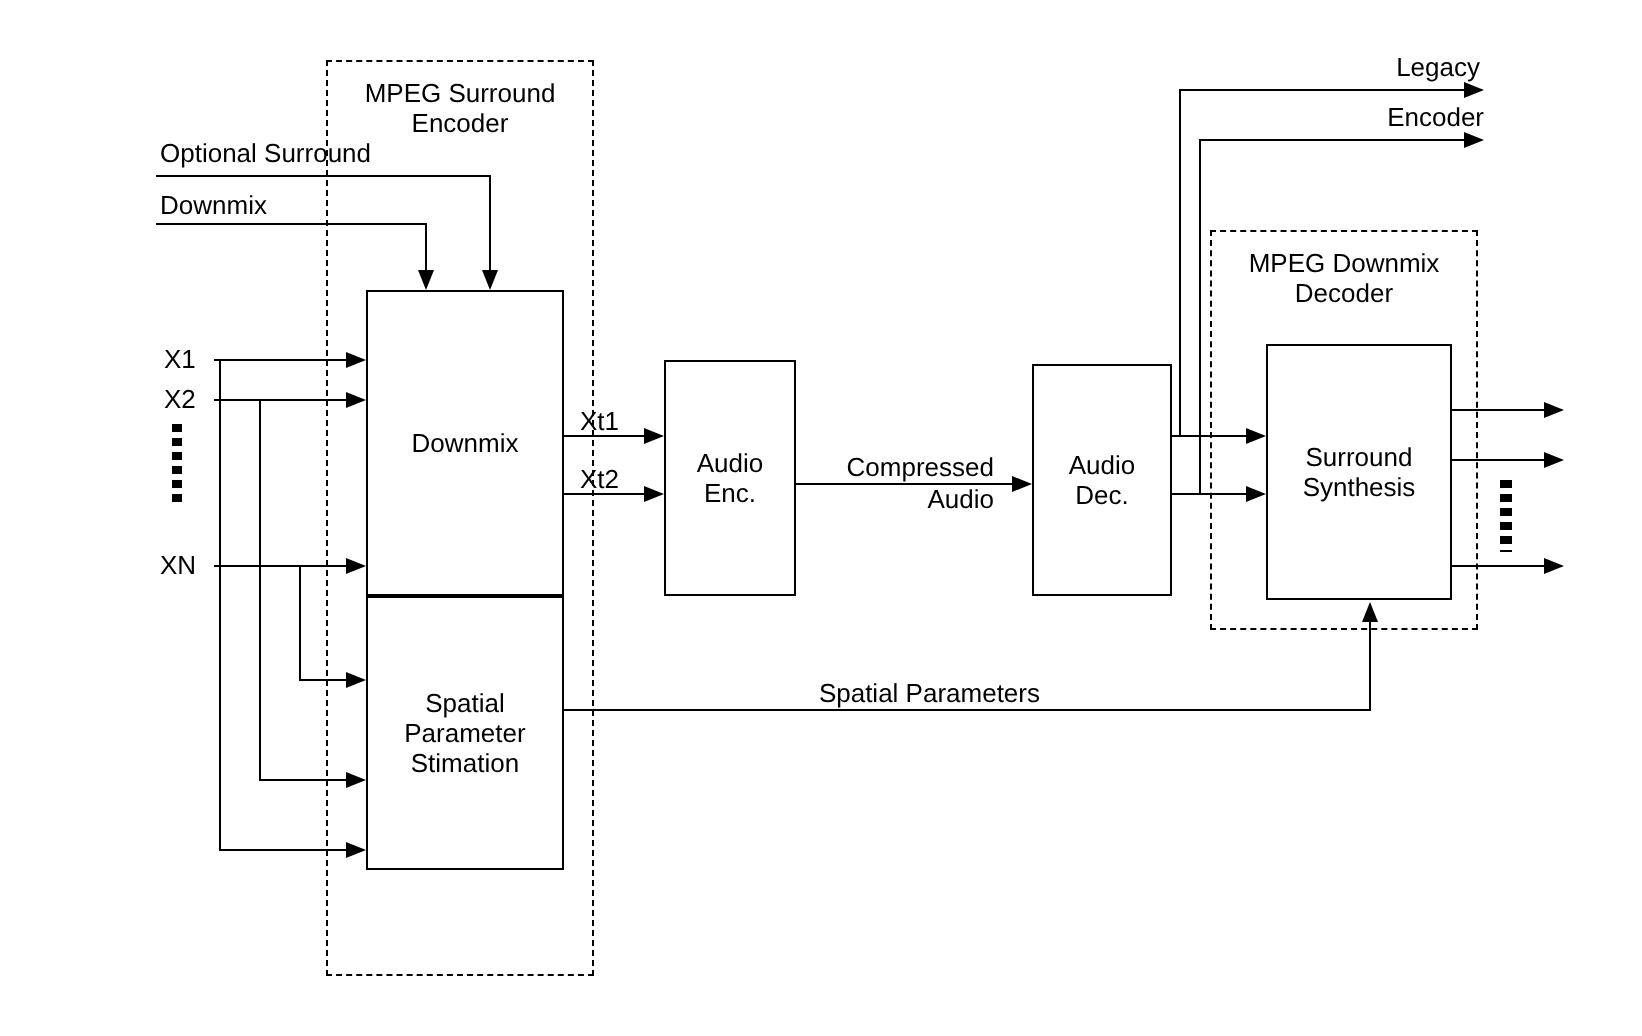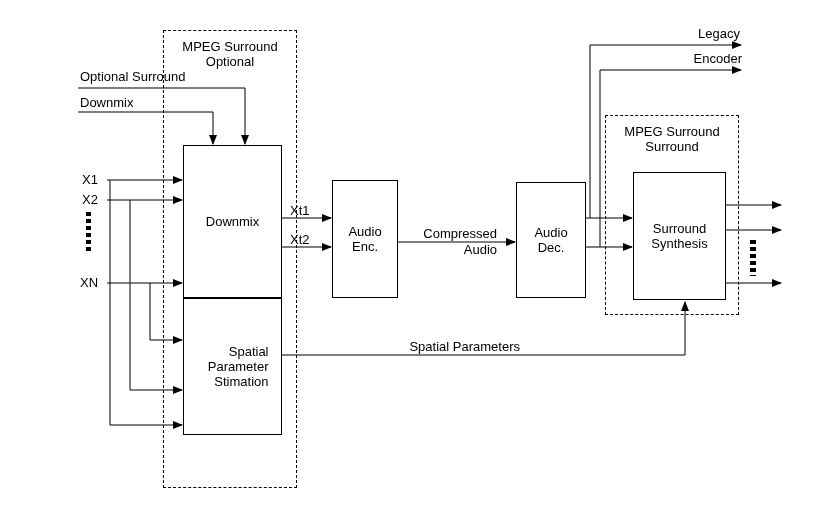--- a/index.html
+++ b/index.html
@@ -80,32 +80,32 @@
 
       <path d="M282,355 H685 V302" marker-end="url(#arrow)"></path>
 
       <path d="M726,205 H781" marker-end="url(#arrow)"></path>
       <path d="M726,230 H781" marker-end="url(#arrow)"></path>
       <path d="M726,283 H781" marker-end="url(#arrow)"></path>
     </g>
   </svg>
 
   <div class="dashed-box" style="left:163px;top:30px;width:134px;height:458px;">
-    <div class="dashed-title">MPEG Surround Optional</div>
+    <div class="dashed-title">MPEG Surround Encoder</div>
   </div>
 
   <div class="dashed-box" style="left:605px;top:115px;width:134px;height:200px;">
-    <div class="dashed-title">MPEG Surround Surround</div>
+    <div class="dashed-title">MPEG Downmix Decoder</div>
   </div>
 
   <div class="solid-box" style="left:183px;top:145px;width:99px;height:153px;">
     <span class="box-label">Downmix</span>
   </div>
 
-  <div class="solid-box" style="left:183px;top:298px;width:99px;height:137px;text-align:right;">
+  <div class="solid-box" style="left:183px;top:298px;width:99px;height:137px;">
     <span class="box-label" style="max-width:72px;">Spatial Parameter Stimation</span>
   </div>
 
   <div class="solid-box" style="left:516px;top:182px;width:70px;height:116px;">
     <span class="box-label" style="max-width:46px;">Audio Dec.</span>
   </div>
 
   <div class="solid-box" style="left:332px;top:180px;width:66px;height:118px;">
     <span class="box-label" style="max-width:46px;">Audio Enc.</span>
   </div>

